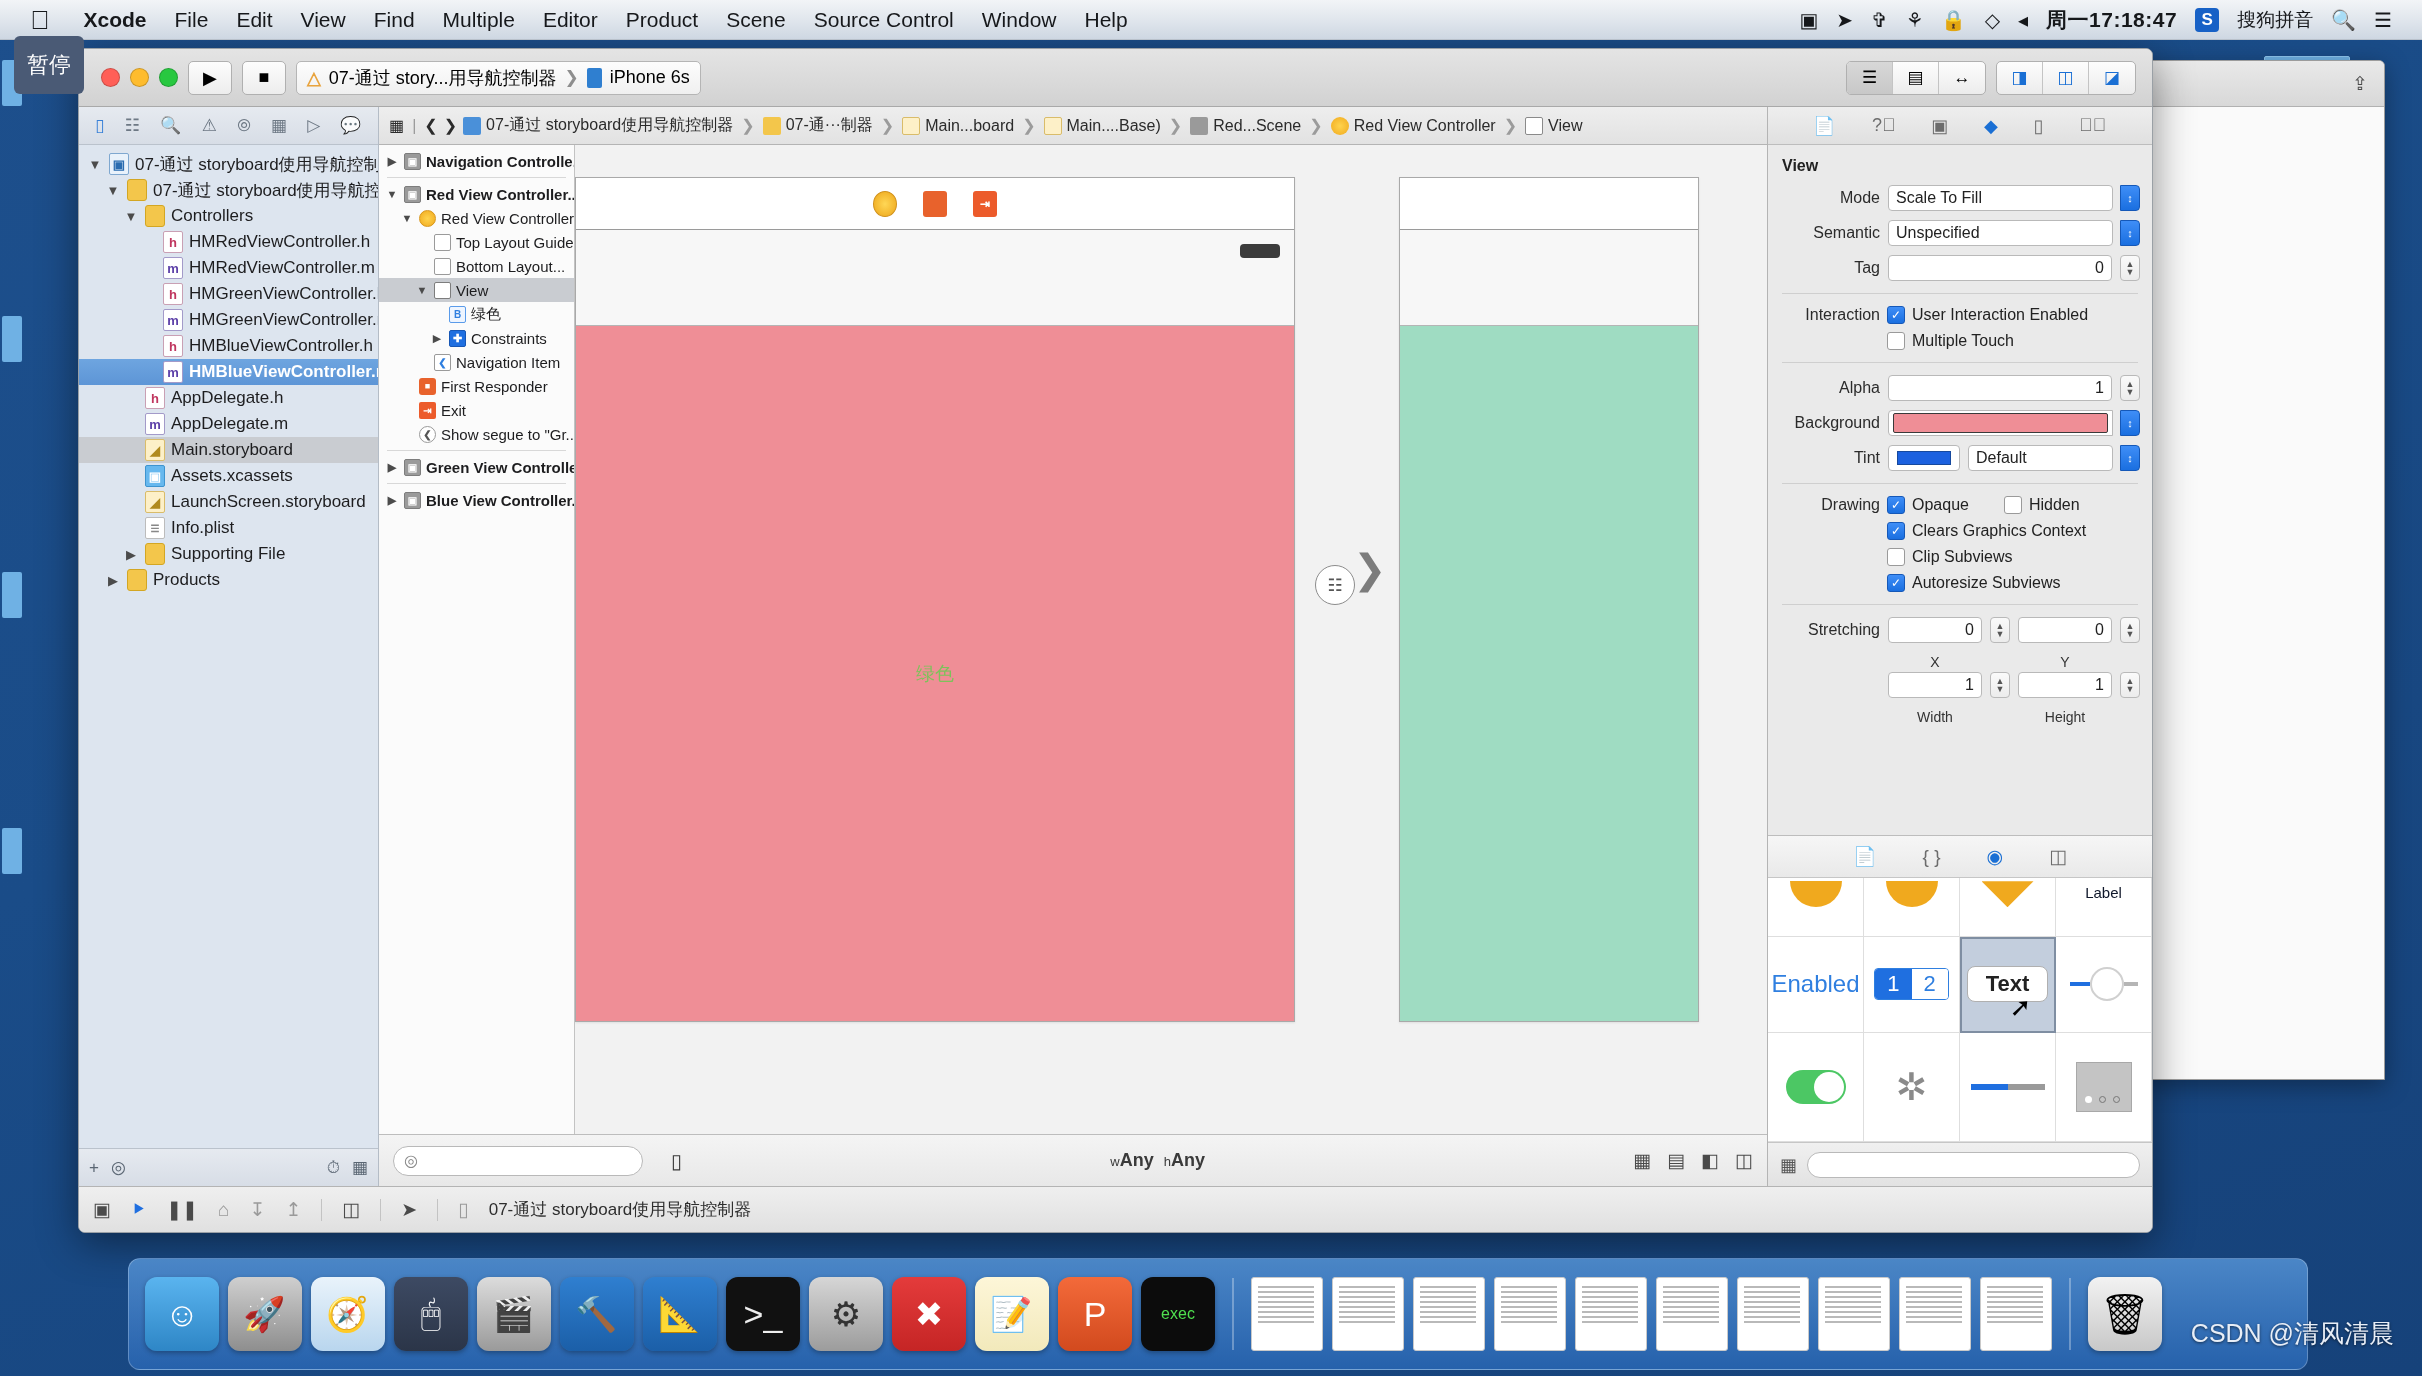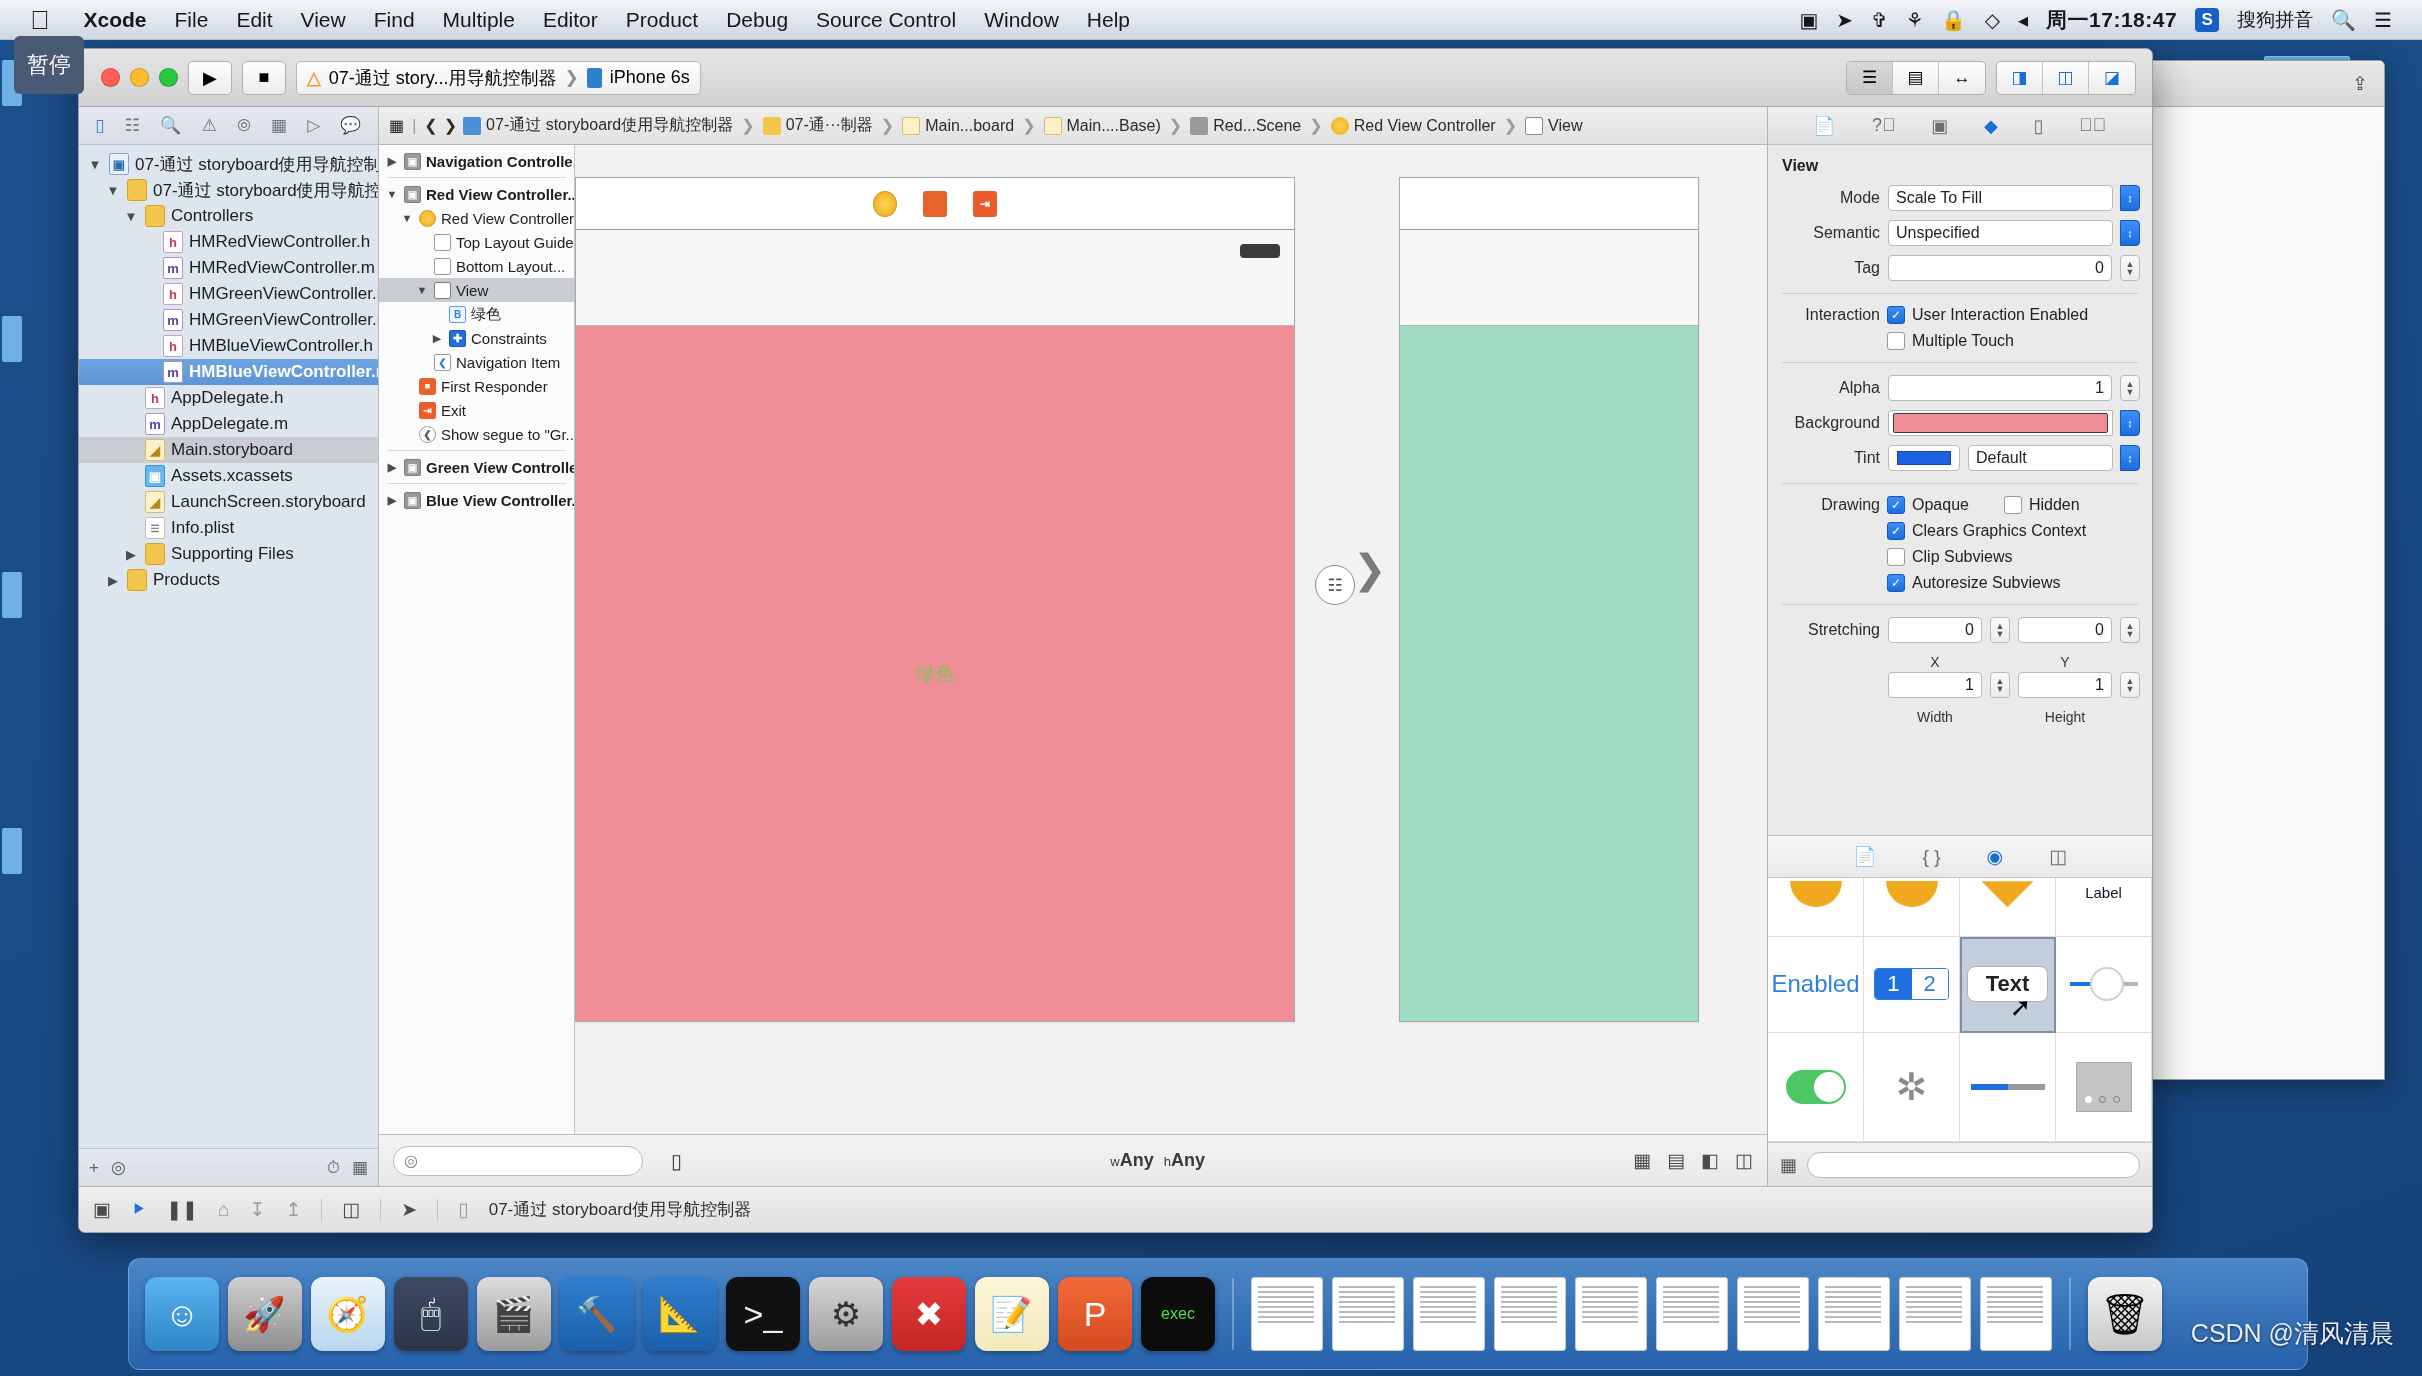--- a/index.html
+++ b/index.html
@@ -377,21 +377,21 @@
 <div id="menubar">
   <span class="apple"></span>
   <span class="menu-item app-name">Xcode</span>
   <span class="menu-item">File</span>
   <span class="menu-item">Edit</span>
   <span class="menu-item">View</span>
   <span class="menu-item">Find</span>
   <span class="menu-item">Multiple</span>
   <span class="menu-item">Editor</span>
   <span class="menu-item">Product</span>
-  <span class="menu-item">Debug</span>
+  <span class="menu-item">Scene</span>
   <span class="menu-item">Source Control</span>
   <span class="menu-item">Window</span>
   <span class="menu-item">Help</span>
 
   <div id="menubar-right">
     <span class="status-icon">▣</span>
     <span class="status-icon">➤</span>
     <span class="status-icon">✞</span>
     <span class="status-icon">⚘</span>
     <span class="status-icon">🔒</span>
@@ -533,21 +533,21 @@
             <span>LaunchScreen.storyboard</span>
           </div>
           <div class="tree-row" style="padding-left: 44px;">
             <span class="tw"></span>
             <span class="ficon ic-plist">☰</span>
             <span>Info.plist</span>
           </div>
           <div class="tree-row" style="padding-left: 44px;">
             <span class="tw">▶</span>
             <span class="ficon ic-folder"></span>
-            <span>Supporting Files</span>
+            <span>Supporting File</span>
           </div>
           <div class="tree-row" style="padding-left: 26px;">
             <span class="tw">▶</span>
             <span class="ficon ic-folder"></span>
             <span>Products</span>
           </div>
         </div>
       <div id="nav-filter">
         <span>+</span>
         <span>◎</span>

